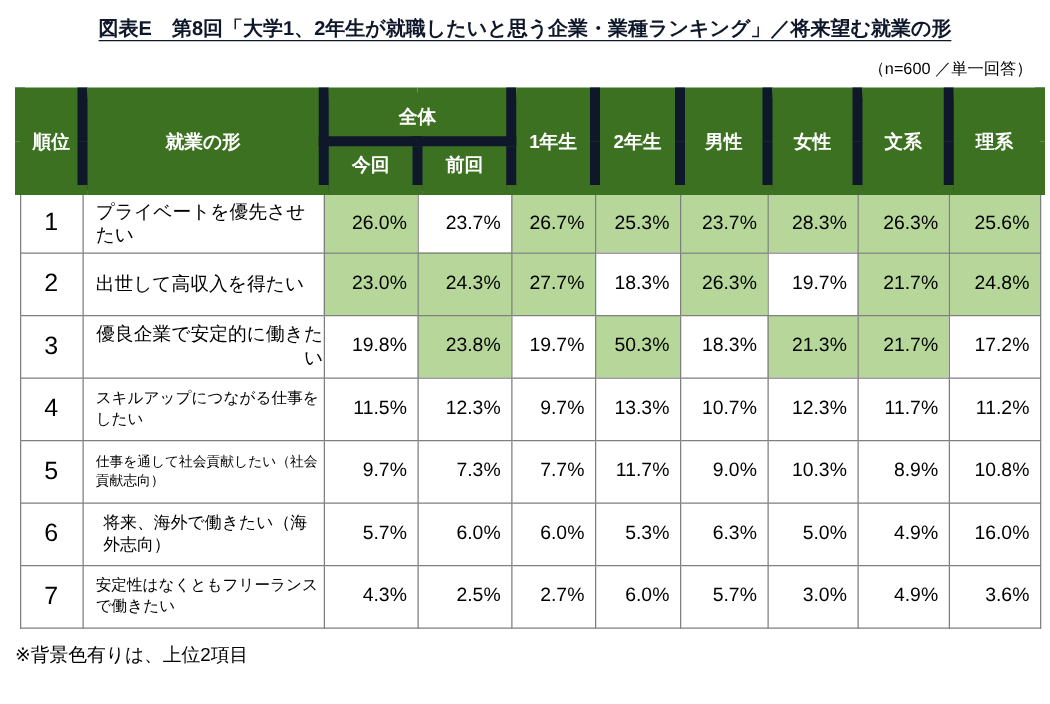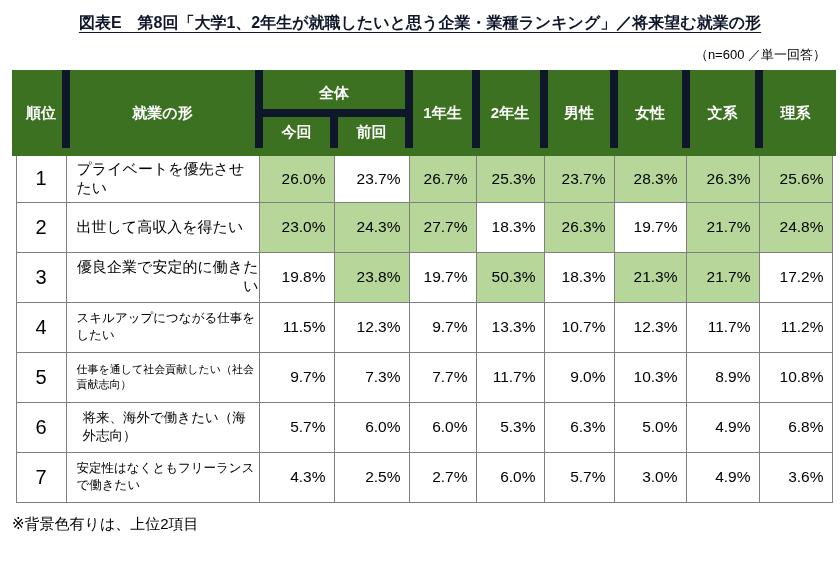--- a/index.html
+++ b/index.html
@@ -153,21 +153,21 @@
       <tr>
         <td class="rank">6</td>
         <td class="label" style="font-size: 13.5px; padding-left: 16px;">将来、海外で働きたい（海外志向）</td>
         <td class="value">5.7%</td>
         <td class="value">6.0%</td>
         <td class="value">6.0%</td>
         <td class="value">5.3%</td>
         <td class="value">6.3%</td>
         <td class="value">5.0%</td>
         <td class="value">4.9%</td>
-        <td class="value">6.8%</td>
+        <td class="value">16.0%</td>
       </tr>
       <tr>
         <td class="rank">7</td>
         <td class="label" style="font-size: 12.5px;">安定性はなくともフリーランスで働きたい</td>
         <td class="value">4.3%</td>
         <td class="value">2.5%</td>
         <td class="value">2.7%</td>
         <td class="value">6.0%</td>
         <td class="value">5.7%</td>
         <td class="value">3.0%</td>

